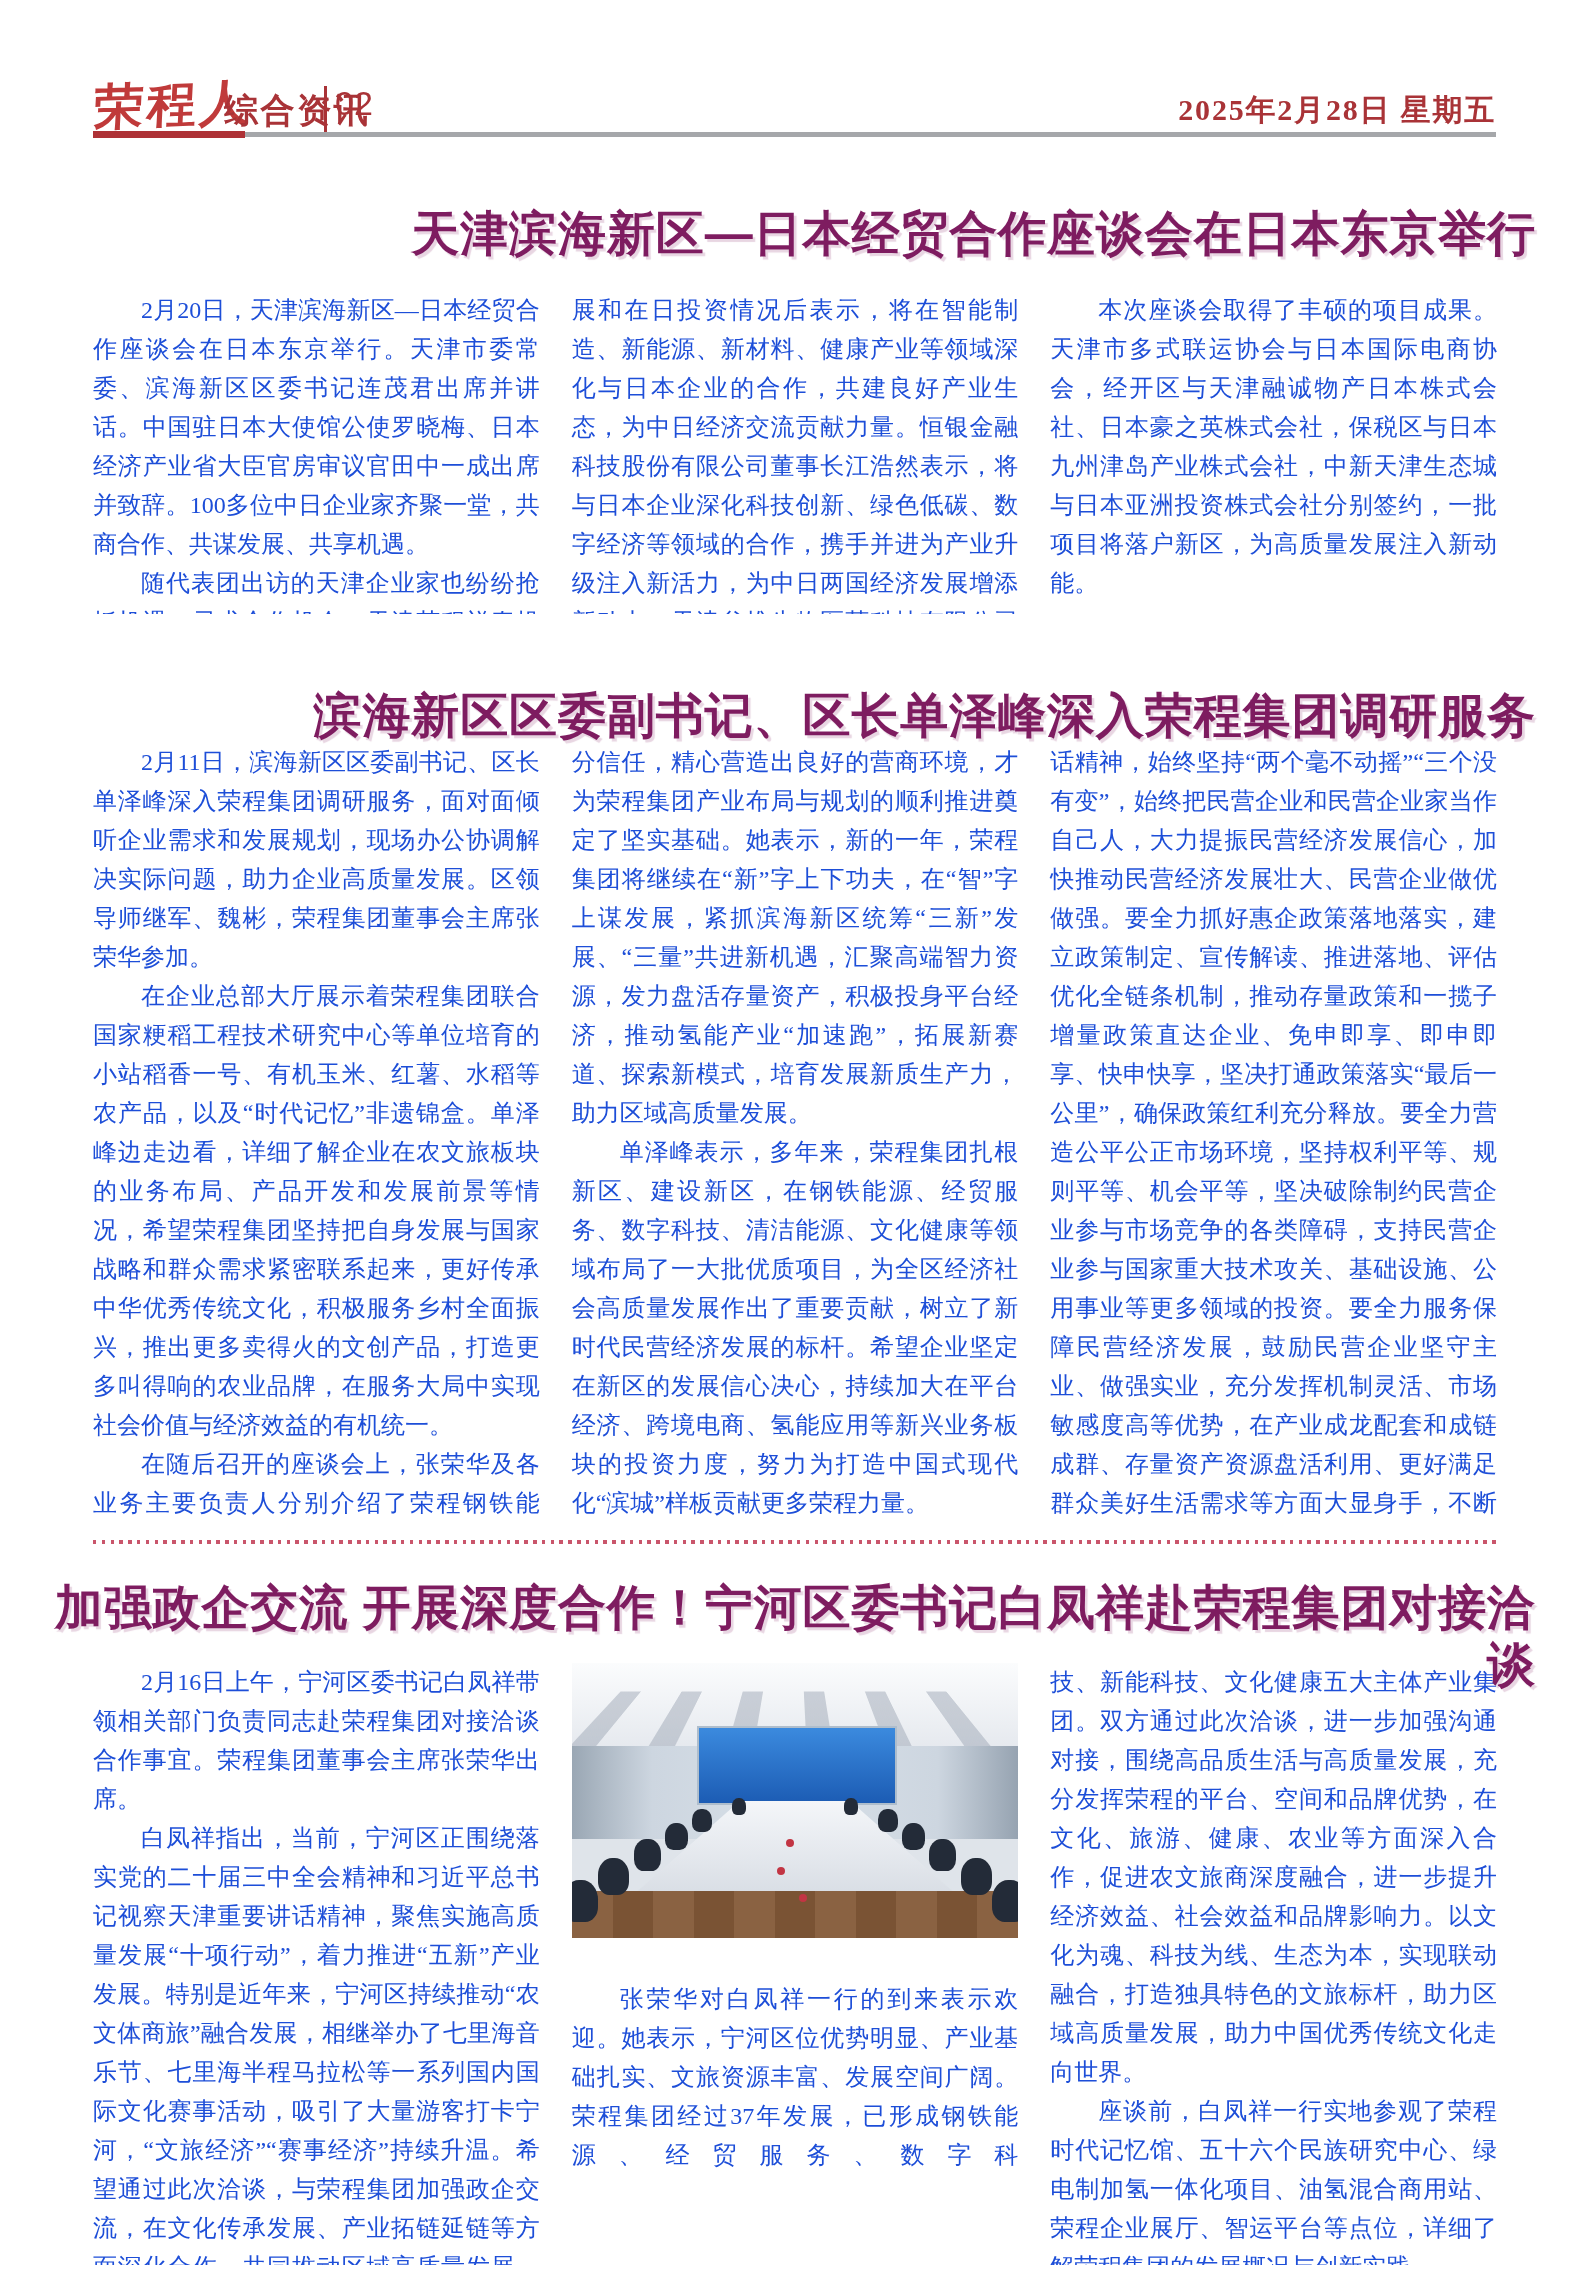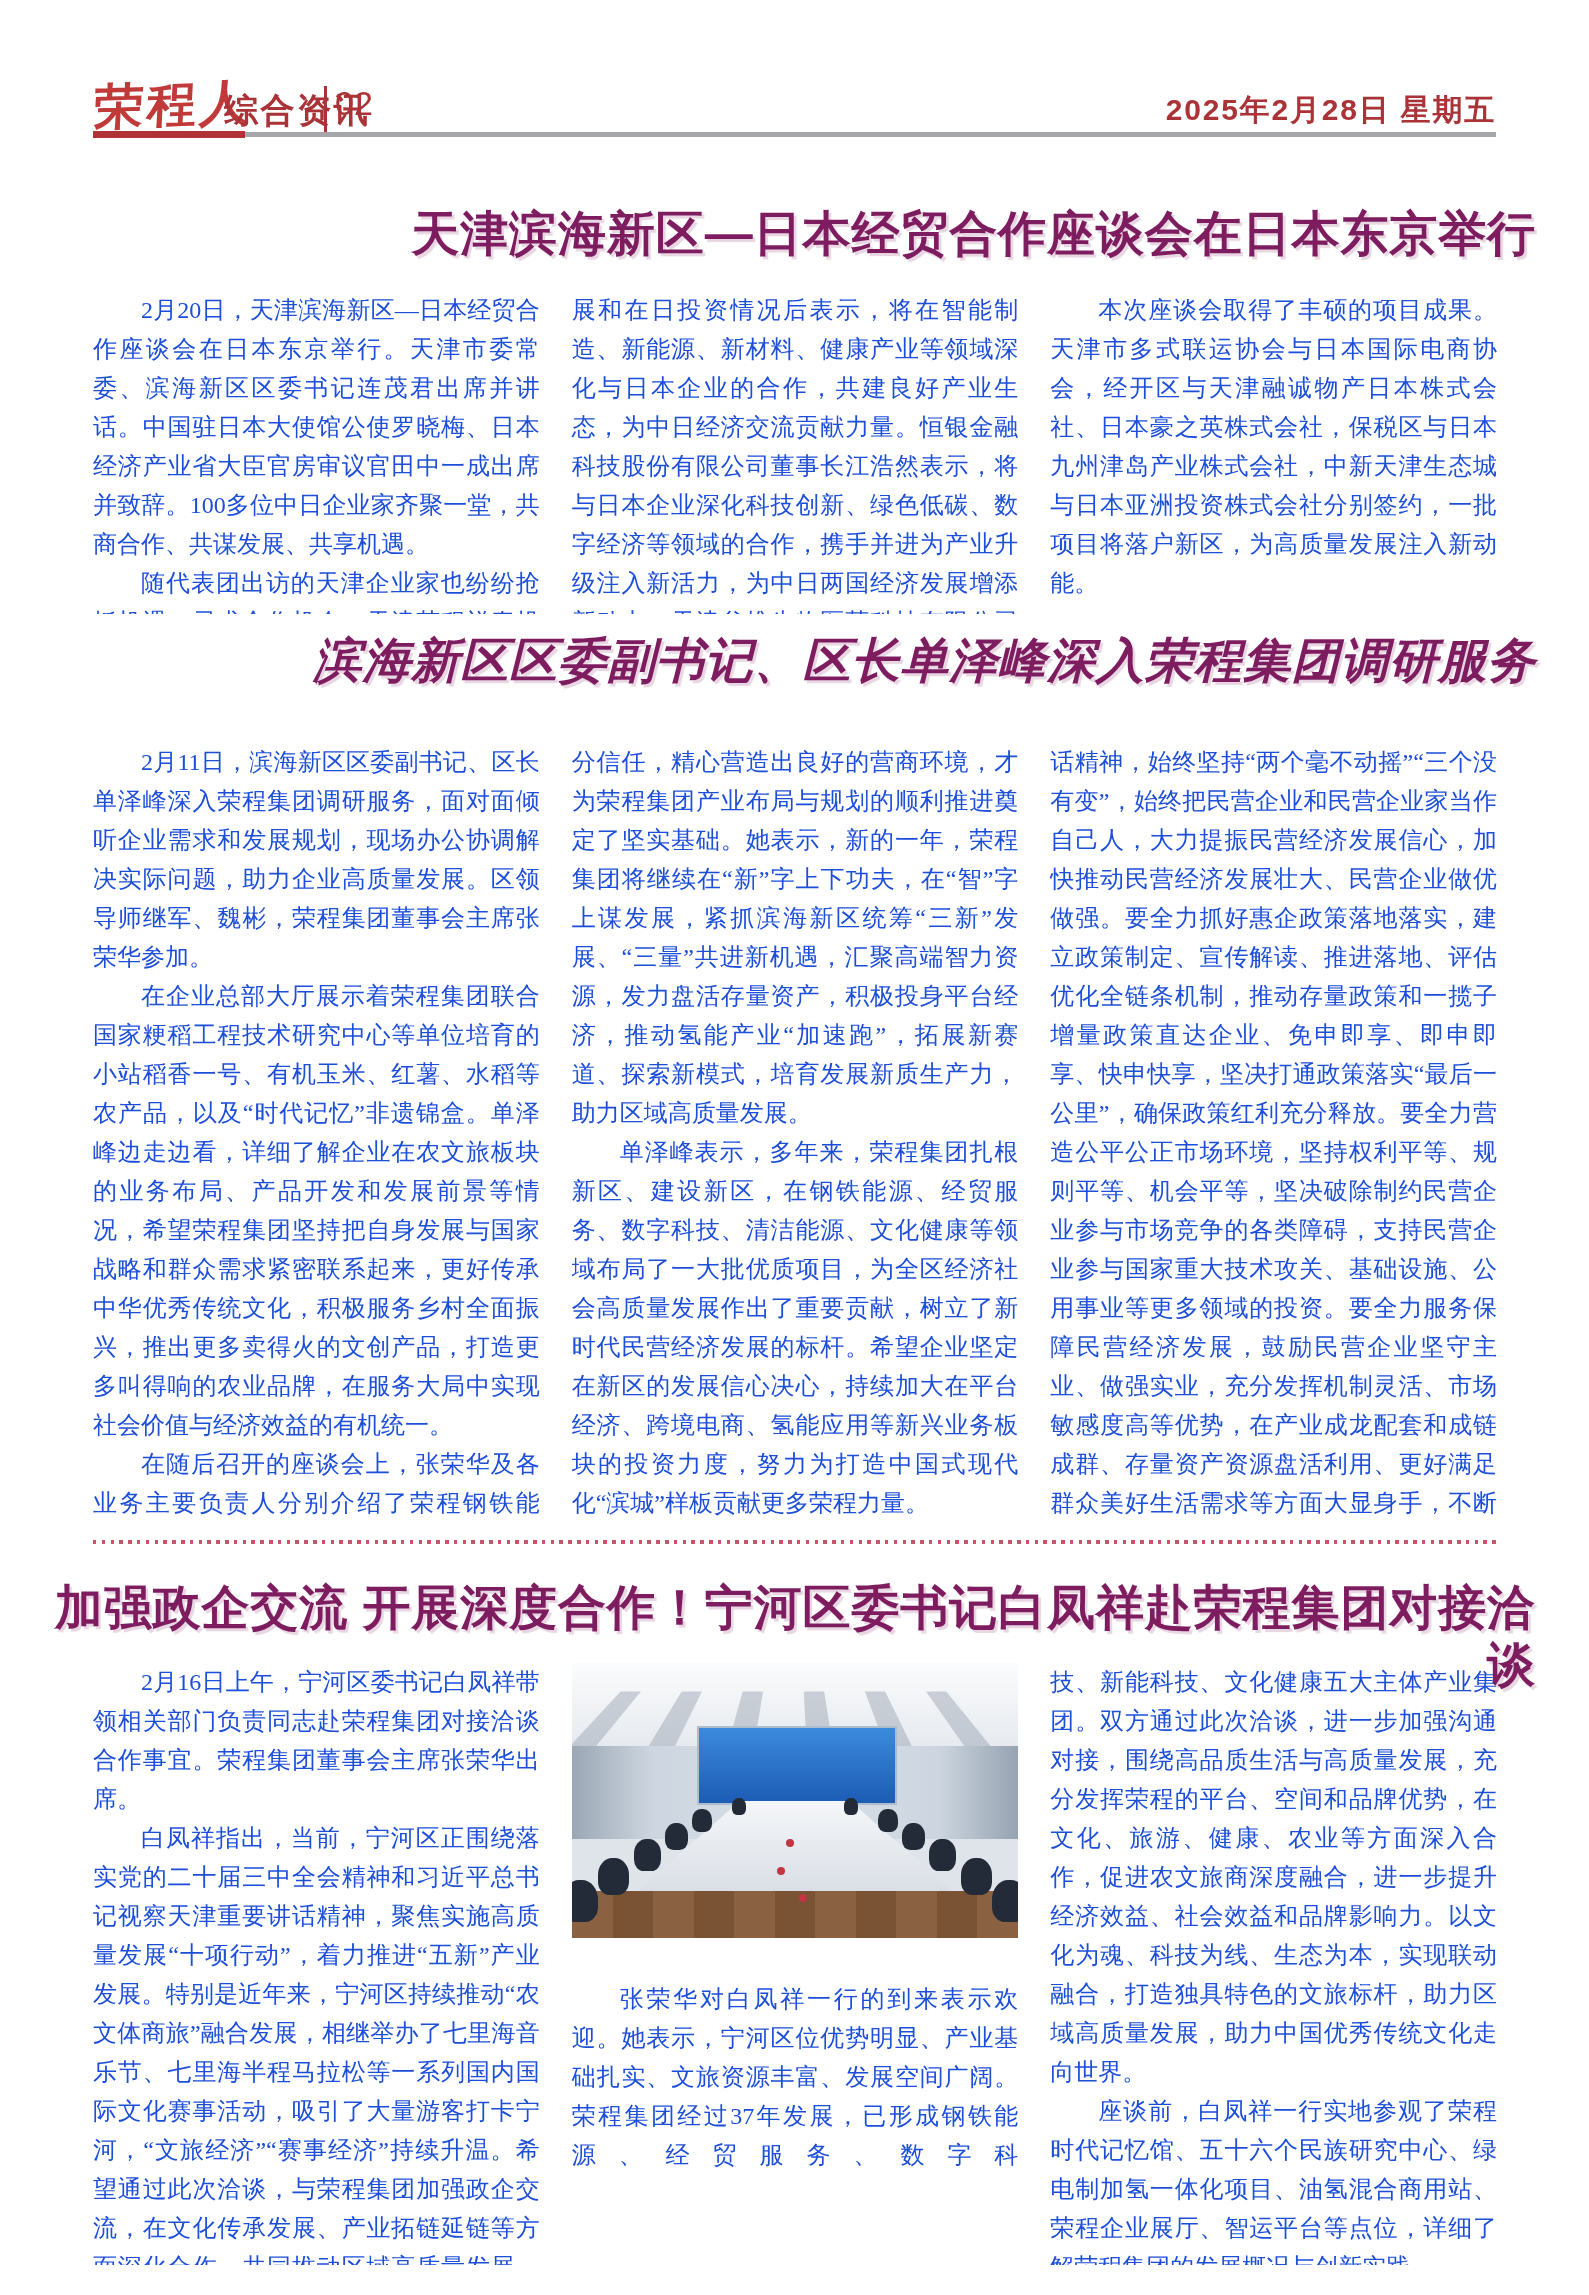--- a/index.html
+++ b/index.html
@@ -20,34 +20,34 @@
     letter-spacing:2.6px;
   }
   .vert-divider { position:absolute; left:231px; top:7px; width:2.6px; height:46px; background:#a93337; }
   .page-num {
     position:absolute; left:242px; top:4px; font-size:34px; line-height:41px;
     color:#a93337; font-family:Liberation Sans, sans-serif;
   }
   .masthead-date {
     position:absolute; right:0; top:12.4px; font-size:30px; line-height:37px;
     color:#a93337; font-weight:bold; letter-spacing:1.8px;
-    font-family:Liberation Sans, sans-serif;
+    font-family:Liberation Serif, serif;
   }
   .header-rule { position:absolute; left:93px; right:93px; top:131px; height:7px; display:flex; align-items:center; }
   .header-rule .red-seg { width:152px; height:7px; background:#ae3236; }
   .header-rule .gray-seg { flex:1; height:4.4px; background:#a5a7aa; }
   
   .article-title {
     position:absolute; left:53px; right:53px; margin:0; text-align:right;
     font-family:"Liberation Sans","DejaVu Sans",sans-serif; font-weight:bold;
     font-size:48px; line-height:57px; color:#7e1c60; letter-spacing:0.9px;
     text-shadow:2.6px 2.6px 0.9px rgba(126,28,96,0.18);
   }
   #title-1 { top:205px; }
-  #title-2 { top:632px;font-style:italic; }
+  #title-2 { top:687px; }
   #title-3 { top:1579px; }
   .article-body {
     position:absolute; left:93px; width:1404px; display:flex; gap:32px; overflow:hidden;
   }
   #body-1 { top:291px;  height:323px; }
   #body-2 { top:743px;  height:786px; }
   #body-3 { top:1663px; height:602px; }
   .col { flex:1; min-width:0; }
   .col p {
     margin:0; font-size:24px; line-height:39px; color:#1d4ed8;

